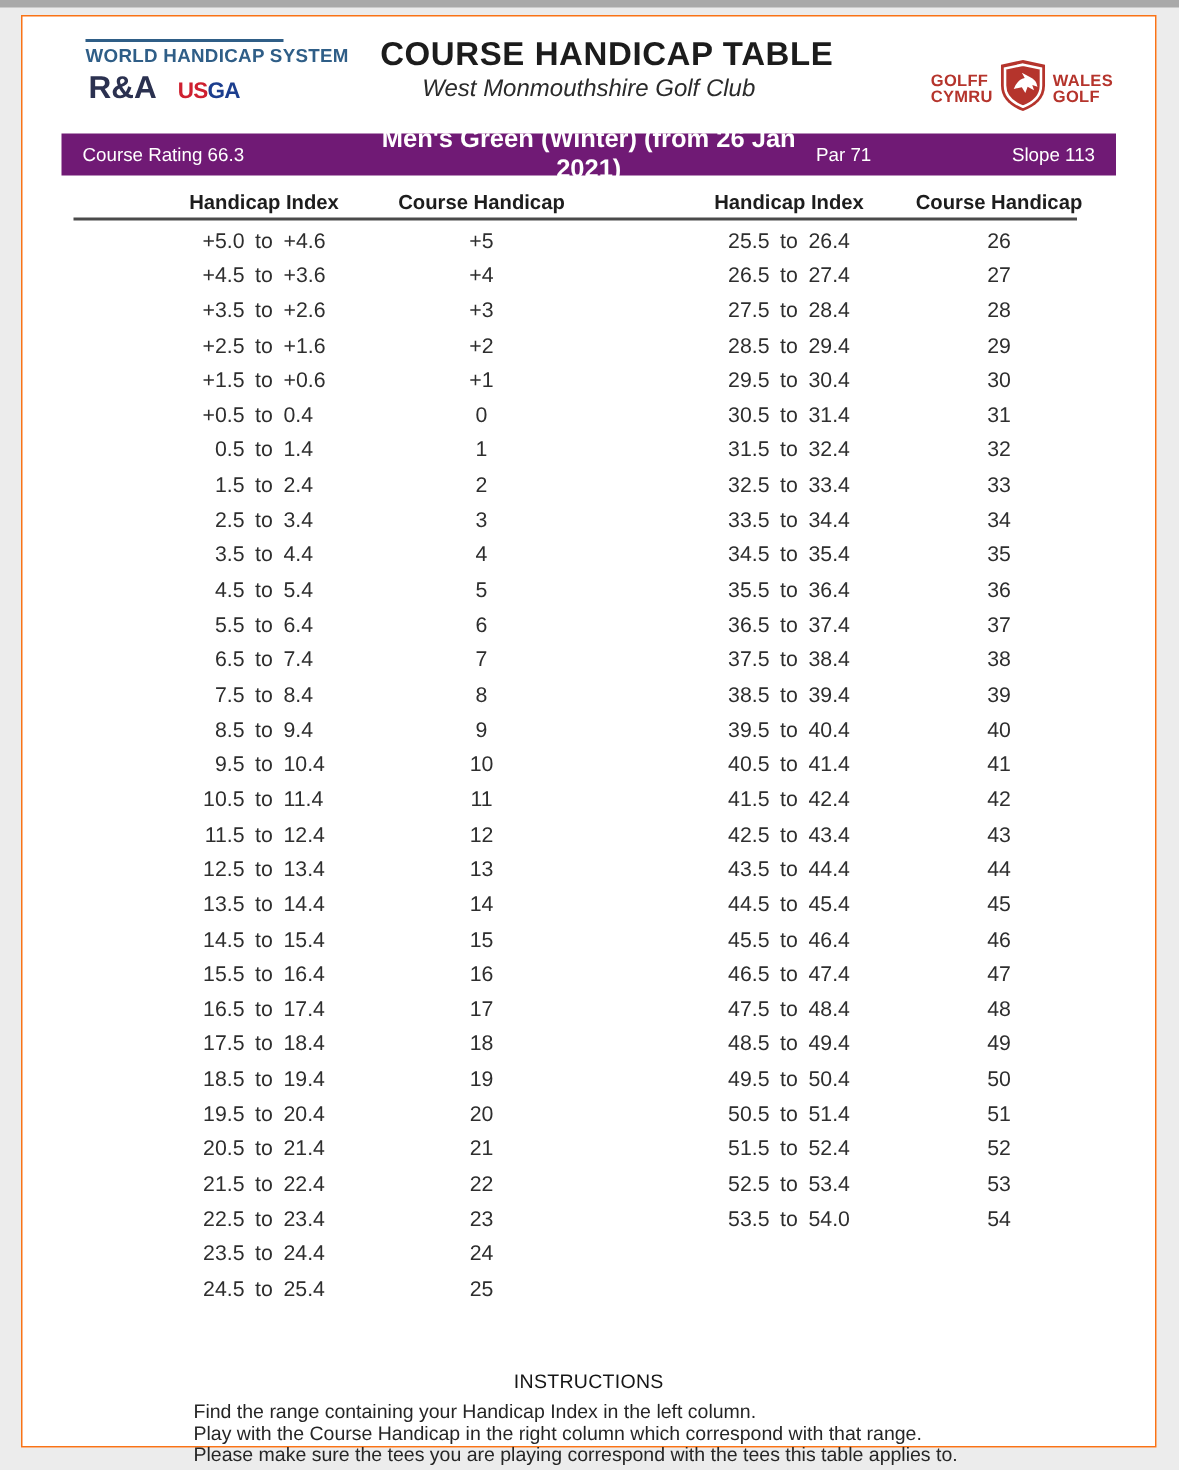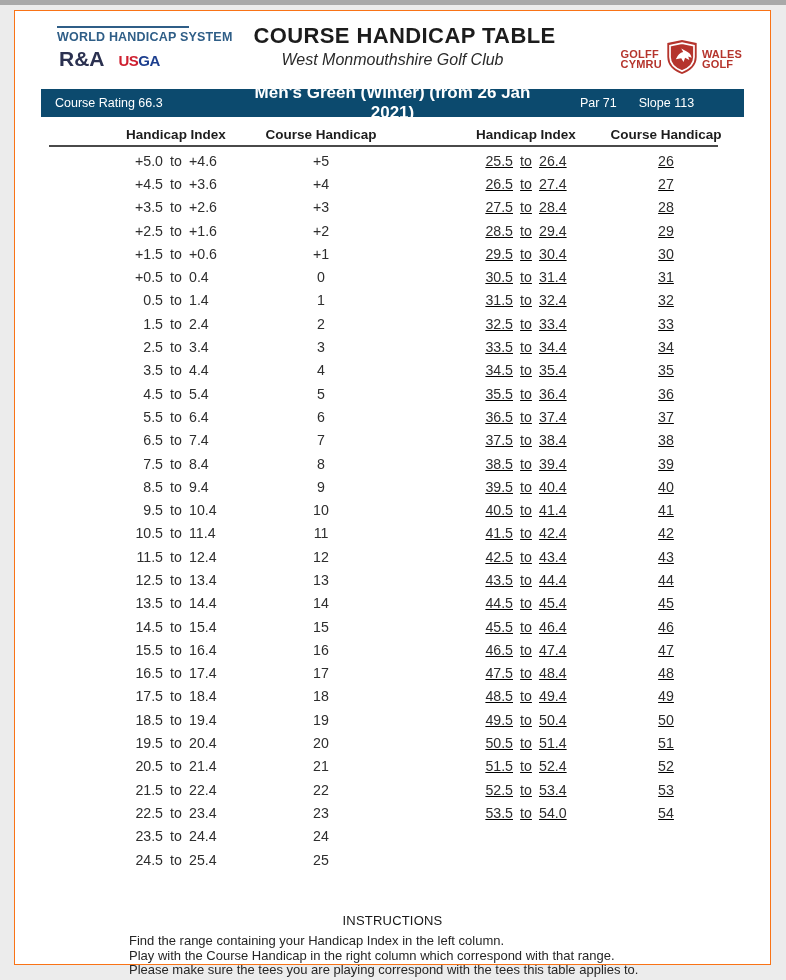--- a/index.html
+++ b/index.html
@@ -23,33 +23,33 @@
 
   .wales-logo { position:absolute; right:28px; top:28px; display:flex; align-items:center; gap:3px; color:#b5342c; }
   .wales-stack { font-size:11px; font-weight:bold; line-height:10.5px; letter-spacing:.2px; }
   .wales-stack.right-align { text-align:left; }
   .wales-stack.left-align { text-align:left; }
 
   
   .banner { margin:0 26px; height:28px; display:flex; align-items:center; color:#ffffff; }
   .banner-left { font-size:12.5px; padding-left:14px; width:200px; }
   .banner-center { flex:1; text-align:center; font-size:17px; font-weight:bold; }
-  .banner-right { width:200px; display:flex; justify-content:center; gap:22px; font-size:12.5px; padding-right:14px; }
+  .banner-right { width:200px; display:flex; justify-content:space-between; gap:22px; font-size:12.5px; padding-right:14px; }
 
   
   .table-wrap { margin:6px 0 0 34px; width:669px; }
   .thead { display:flex; }
   .thead-half { display:grid; height:22px; align-items:center; font-size:13.5px; font-weight:bold; color:#1d1d1d; }
   .thead-half.lh { width:334px; padding-left:27px; grid-template-columns:200px 90px; }
   .thead-half.rh { width:335px; padding-left:43px; grid-template-columns:200px 80px; }
   .thead-half span { justify-self:center; white-space:nowrap; }
   .trule { border-bottom:2px solid #4a4a4a; }
   .tbody { display:flex; align-items:flex-start; padding-top:2px; }
   .tcol { display:block; }
-  .tcol.left { width:334px; } .tcol.right { width:335px;text-decoration:underline; }
+  .tcol.left { width:334px; } .tcol.right { width:335px; }
   .trow { display:grid; height:23.3px; align-items:center; font-size:14.2px; color:#2e2e2e; }
   .tcol.left .trow { padding-left:27px; grid-template-columns:200px 90px; }
   .tcol.right .trow { padding-left:43px; grid-template-columns:200px 80px; }
   .range { justify-self:center; display:inline-grid; grid-template-columns:52px 26px 52px; }
   .range .lo { text-align:right; } .range .to { text-align:center; } .range .hi { text-align:left; }
   .chval { justify-self:center; }
 
   
   .instructions { margin-top:42px; }
   .instr-title { text-align:center; font-size:13px; font-weight:normal; color:#161616; letter-spacing:.2px; }
@@ -91,21 +91,21 @@
         </svg>
       </span>
       <div class="wales-stack left-align">
         <div>WALES</div>
         <div>GOLF</div>
       </div>
     </div>
 
   </div>
 
-  <div class="banner" id="banner" style="background: #0c4a6e;">
+  <div class="banner" id="banner" style="background: #701a75;">
     <div class="banner-left">Course Rating 66.3</div>
     <div class="banner-center">Men's Green (Winter) (from 26 Jan 2021)</div>
     <div class="banner-right">
       <span>Par 71</span>
       <span>Slope 113</span>
     </div>
   </div>
 
   <div class="table-wrap">
     <div class="thead">

